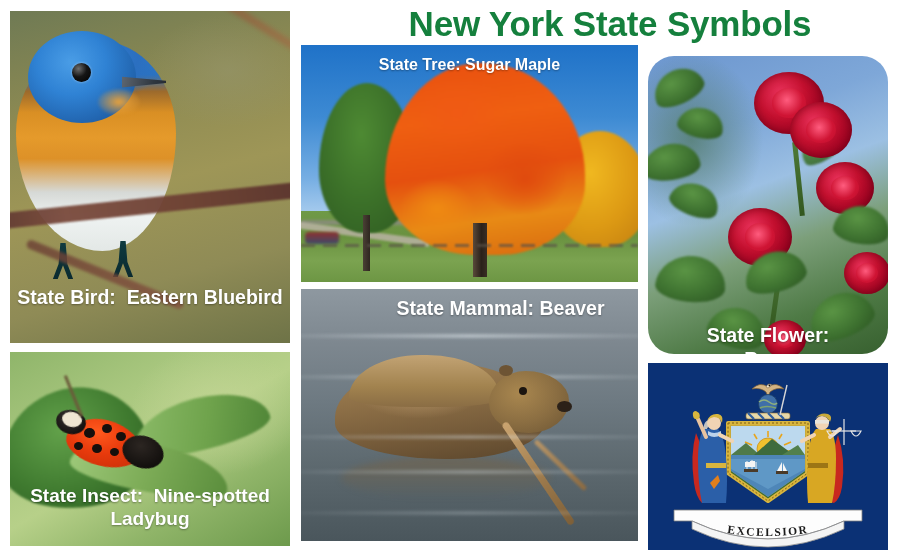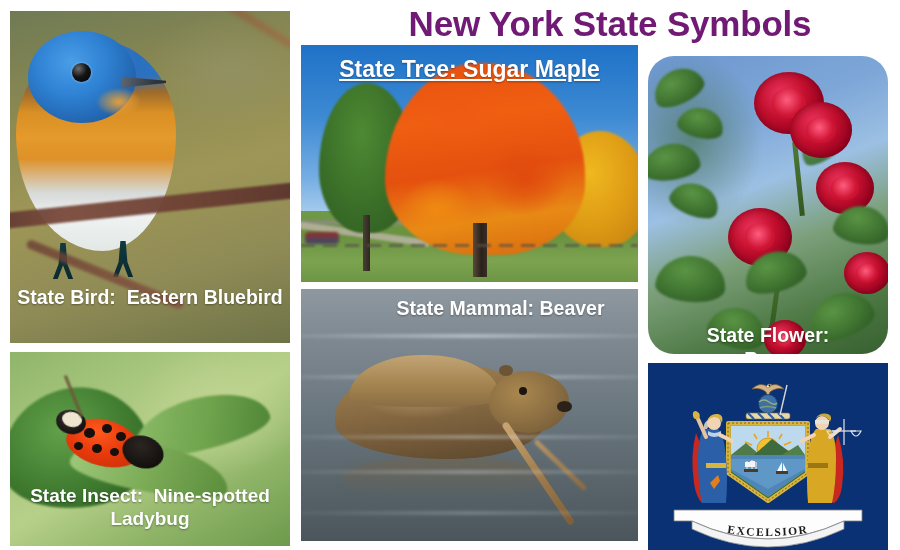--- a/index.html
+++ b/index.html
@@ -9,21 +9,21 @@
     background: #ffffff;
     font-family: "Liberation Sans", sans-serif;
     overflow: hidden;
   }
   #board { position: relative; width: 900px; height: 550px; background: #fff; }
 
   
   #page-title {
     position: absolute;
     left: 345px; top: 2px; width: 530px; height: 44px;
-    font-size: 35px; font-weight: bold; color: #701a75;
+    font-size: 35px; font-weight: bold; color: #15803d;
     letter-spacing: -0.2px;
     text-align: center; line-height: 44px;
     white-space: nowrap;
   }
 
   
   .panel { position: absolute; overflow: hidden; background: #8a8a7a; }
   .caption {
     position: absolute; left: 0; width: 100%;
     color: #ffffff; font-weight: bold; text-align: center;
@@ -133,21 +133,21 @@
   #crown-yellow {
     left: 250px; top: 86px; width: 98px; height: 116px;
     border-radius: 50% 50% 44% 46% / 56% 56% 44% 44%;
     background: radial-gradient(ellipse at 40% 36%, #f0b820 0%, #dd9a14 52%, #c07c10 100%);
   }
   #tree-fence { position:absolute; left:0; top:84%; width:100%; height:3px;
     background: repeating-linear-gradient(90deg, #5a5248 0 14px, rgba(0,0,0,0) 14px 22px);
     filter: blur(.8px); opacity:.7; }
   #tree-car { position:absolute; left:4px; top:79%; width:34px; height:12px;
     background: linear-gradient(180deg,#8f2f2f,#3b4a6a); border-radius:4px; filter: blur(1.4px); }
-  #cap-tree { top: 10px; font-size: 23px; text-decoration: underline; }
+  #cap-tree { top: 10px; font-size: 16px; }
 
   
   #panel-mammal { left: 301px; top: 289px; width: 337px; height: 252px;
     background: linear-gradient(180deg, #8e98a0 0%, #7d878f 22%, #6e7a82 44%, #5d696f 70%, #4a565c 100%);
   }
   .ripple { position:absolute; left:-10%; width:120%; height:4px;
     background: linear-gradient(90deg, rgba(255,255,255,0), rgba(222,230,235,.55), rgba(255,255,255,0));
     filter: blur(1.6px); }
   #rip1 { top: 18%; } #rip2 { top: 34%; } #rip3 { top: 58%; opacity:.7; }
   #rip4 { top: 72%; opacity:.6; } #rip5 { top: 88%; opacity:.45; }

